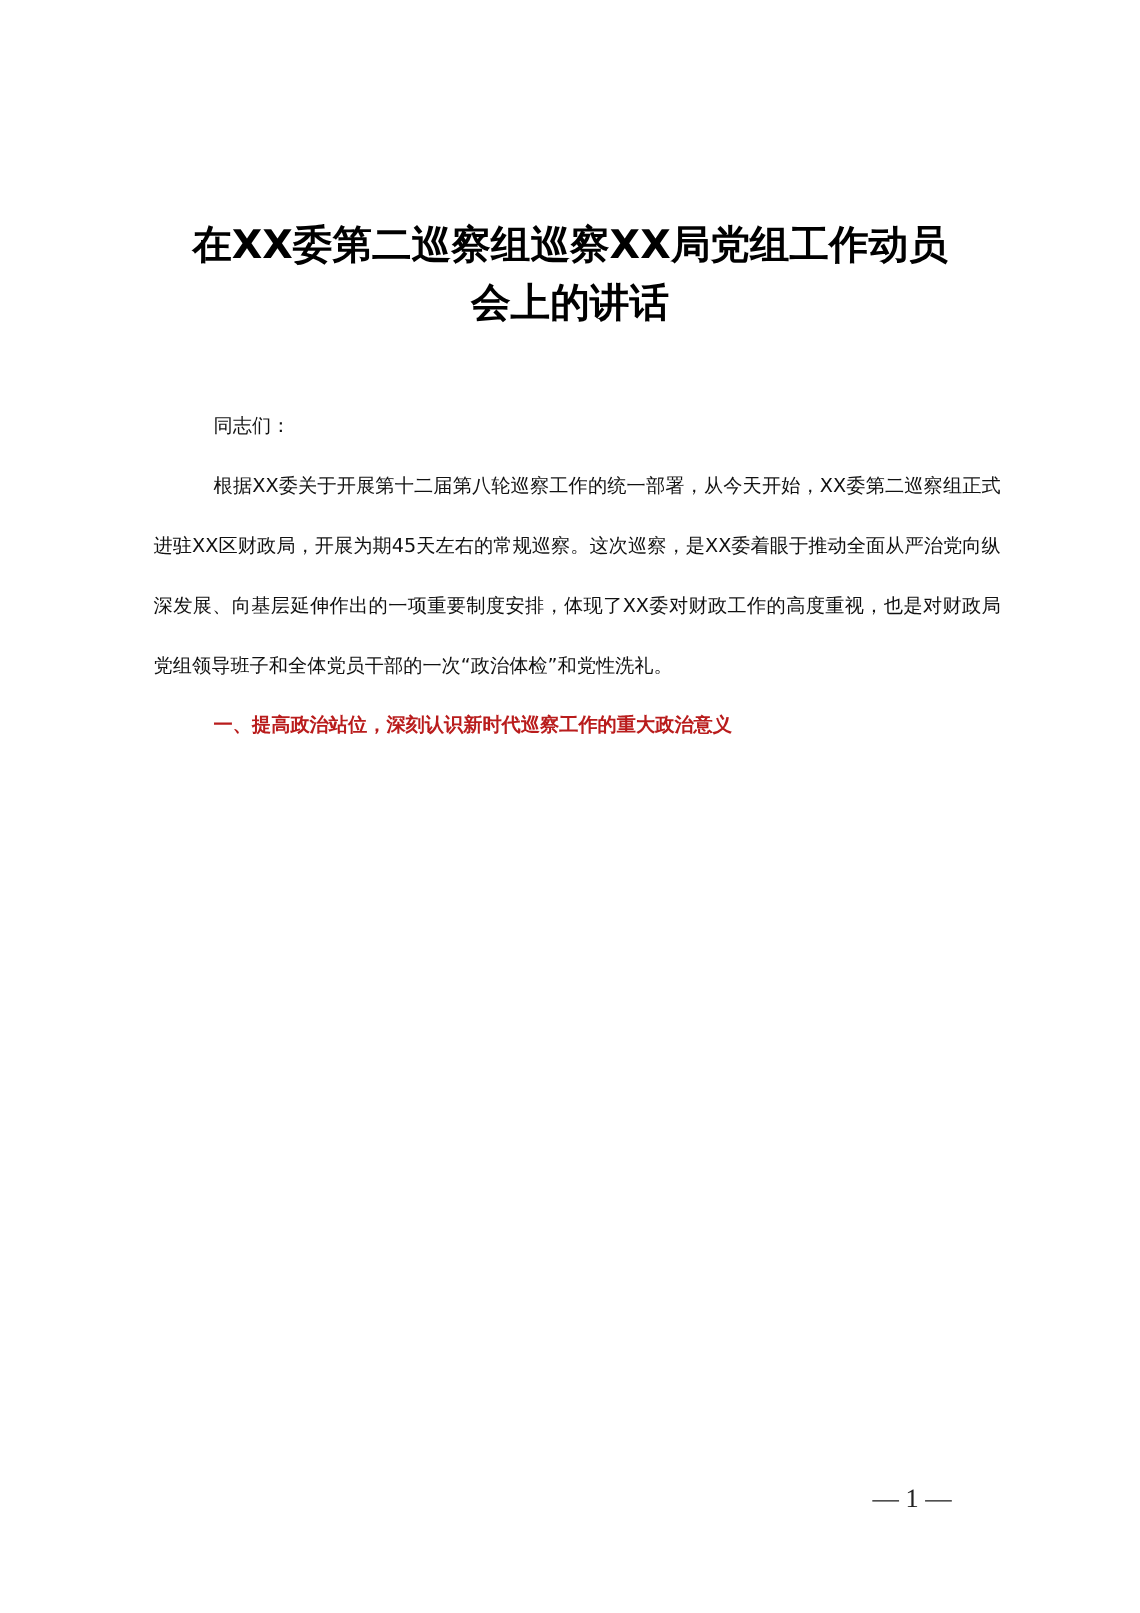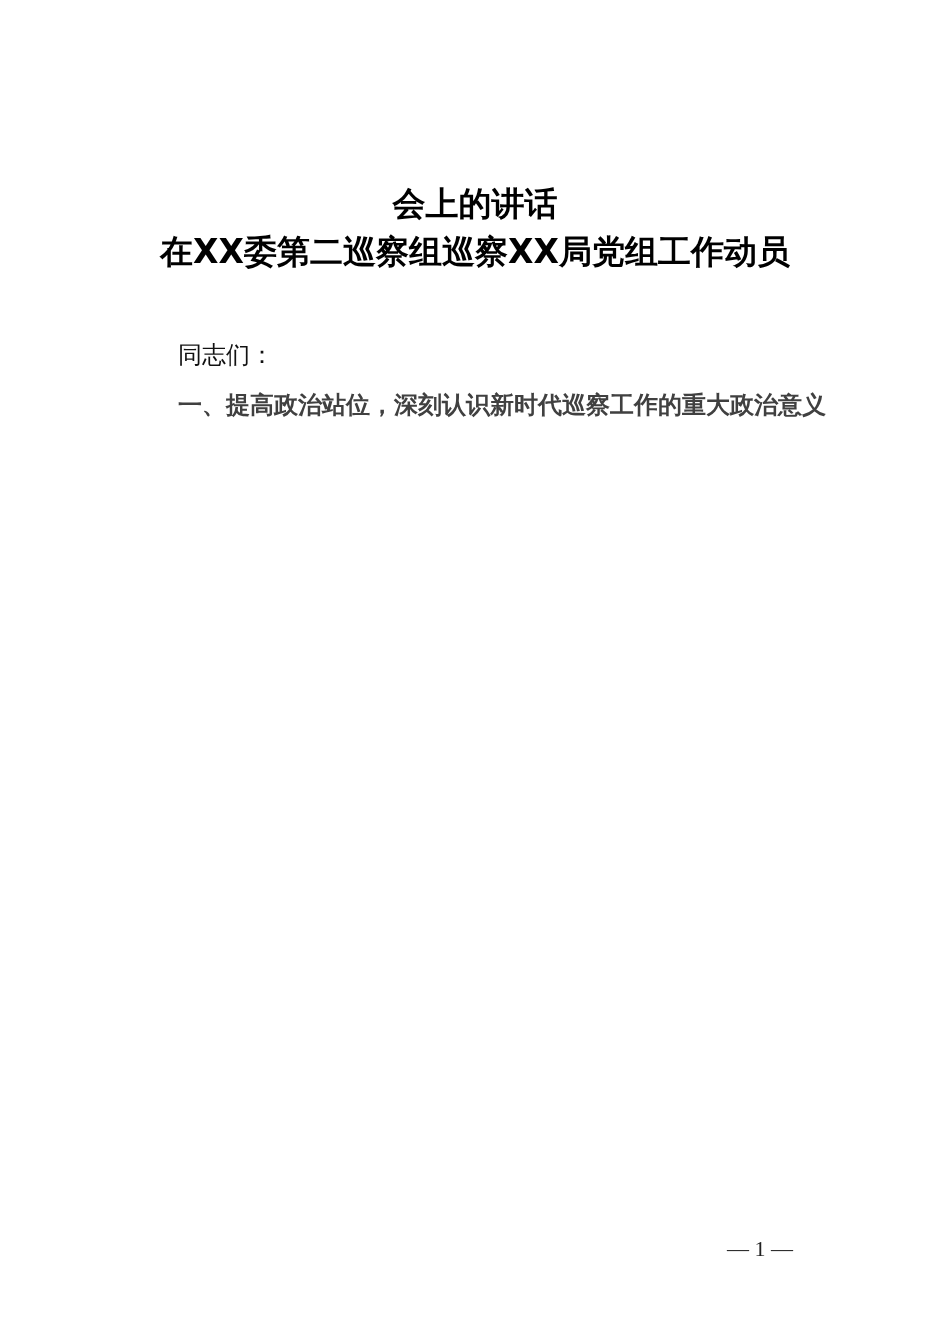--- a/index.html
+++ b/index.html
@@ -5,39 +5,40 @@
     html, body { margin: 0; padding: 0; background: #ffffff; }
     body { width: 950px; height: 1344px; position: relative; overflow: hidden; }
     .page { position: absolute; left: 0; top: 0; width: 950px; height: 1344px; background: #fff; }
     .title {
       position: absolute; left: 100px; top: 180px; width: 750px;
       text-align: center; font-family: "DejaVu Sans", sans-serif; font-weight: bold;
       font-size: 33px; line-height: 48px; color: #000; letter-spacing: 0px;
     }
     .body-text {
       position: absolute; left: 128px; top: 330px; width: 706px;
-      font-family: "DejaVu Sans", sans-serif; font-size: 24px; line-height: 50px;
+      font-family: "DejaVu Sans", sans-serif; font-size: 16px; line-height: 50px;
       color: #111; text-align: justify;
     }
     .body-text p { margin: 0; text-indent: 50px; }
     .body-text p.salutation { text-indent: 50px; }
-    .body-text p.heading { font-weight: bold; color: #404040; }
+    .body-text p.heading { font-weight: bold; color: #b91c1c; font-family: Liberation Mono, monospace; }
     .footer {
       position: absolute; left: 720px; top: 1236px; width: 80px; text-align: center;
       font-family: "Liberation Serif", serif; font-size: 22px; color: #222;
     }
   </style>
 </head>
 <body>
 
 <div class="page">
   <div class="title">
+    <div>在XX委第二巡察组巡察XX局党组工作动员</div>
     <div>会上的讲话</div>
-    <div>在XX委第二巡察组巡察XX局党组工作动员</div>
   </div>
 
   <div class="body-text">
     <p class="salutation">同志们：</p>
+    <p>根据XX委关于开展第十二届第八轮巡察工作的统一部署，从今天开始，XX委第二巡察组正式进驻XX区财政局，开展为期45天左右的常规巡察。这次巡察，是XX委着眼于推动全面从严治党向纵深发展、向基层延伸作出的一项重要制度安排，体现了XX委对财政工作的高度重视，也是对财政局党组领导班子和全体党员干部的一次“政治体检”和党性洗礼。</p>
     <p class="heading">一、提高政治站位，深刻认识新时代巡察工作的重大政治意义</p>
   </div>
 
   <div class="footer">— 1 —</div>
 </div>
 
 </body></html>

